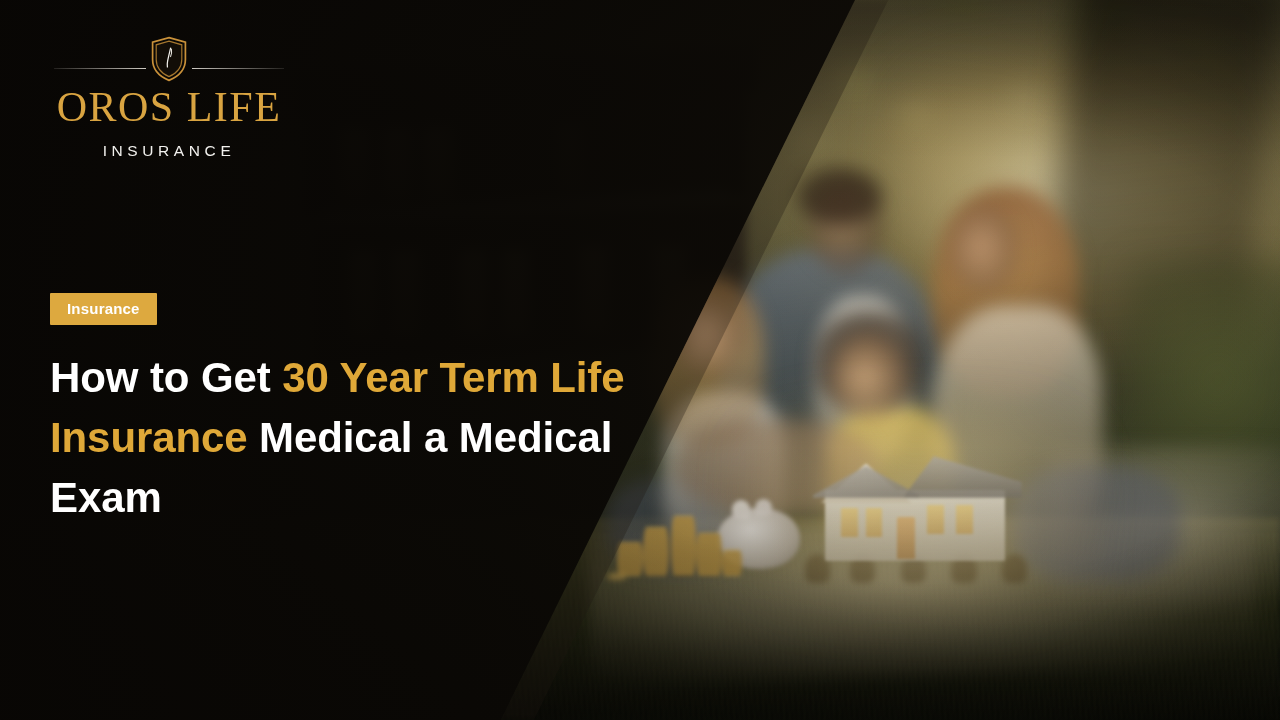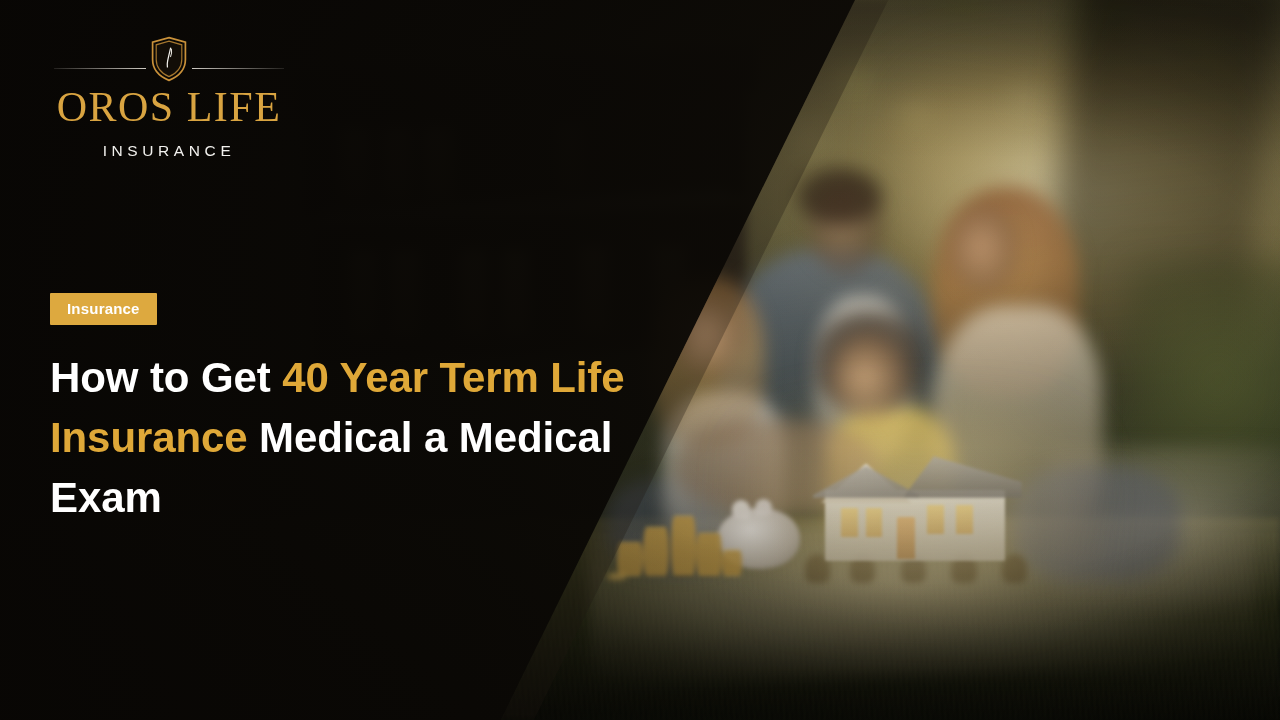--- a/index.html
+++ b/index.html
@@ -530,19 +530,19 @@
           <path d="M21.4 13.0 C21.9 16.0 21.6 18.6 20.6 20.6" fill="none" stroke="#E9E6DF" stroke-width="1.05" stroke-linecap="round"></path>
         </svg>
       </div>
       <span class="logo-word">OROS LIFE</span>
       <span class="logo-sub">INSURANCE</span>
     </div>
 
     <span class="badge">Insurance</span>
 
     <h1 class="headline">
-      <span>How to Get </span><span class="hl">40 Year Term Life</span>
+      <span>How to Get </span><span class="hl">30 Year Term Life</span>
       <span class="hl">Insurance</span><span> Medical a</span>
       <span>Medical Exam</span>
     </h1>
 
   </div>
 </div>
 
 </body></html>

